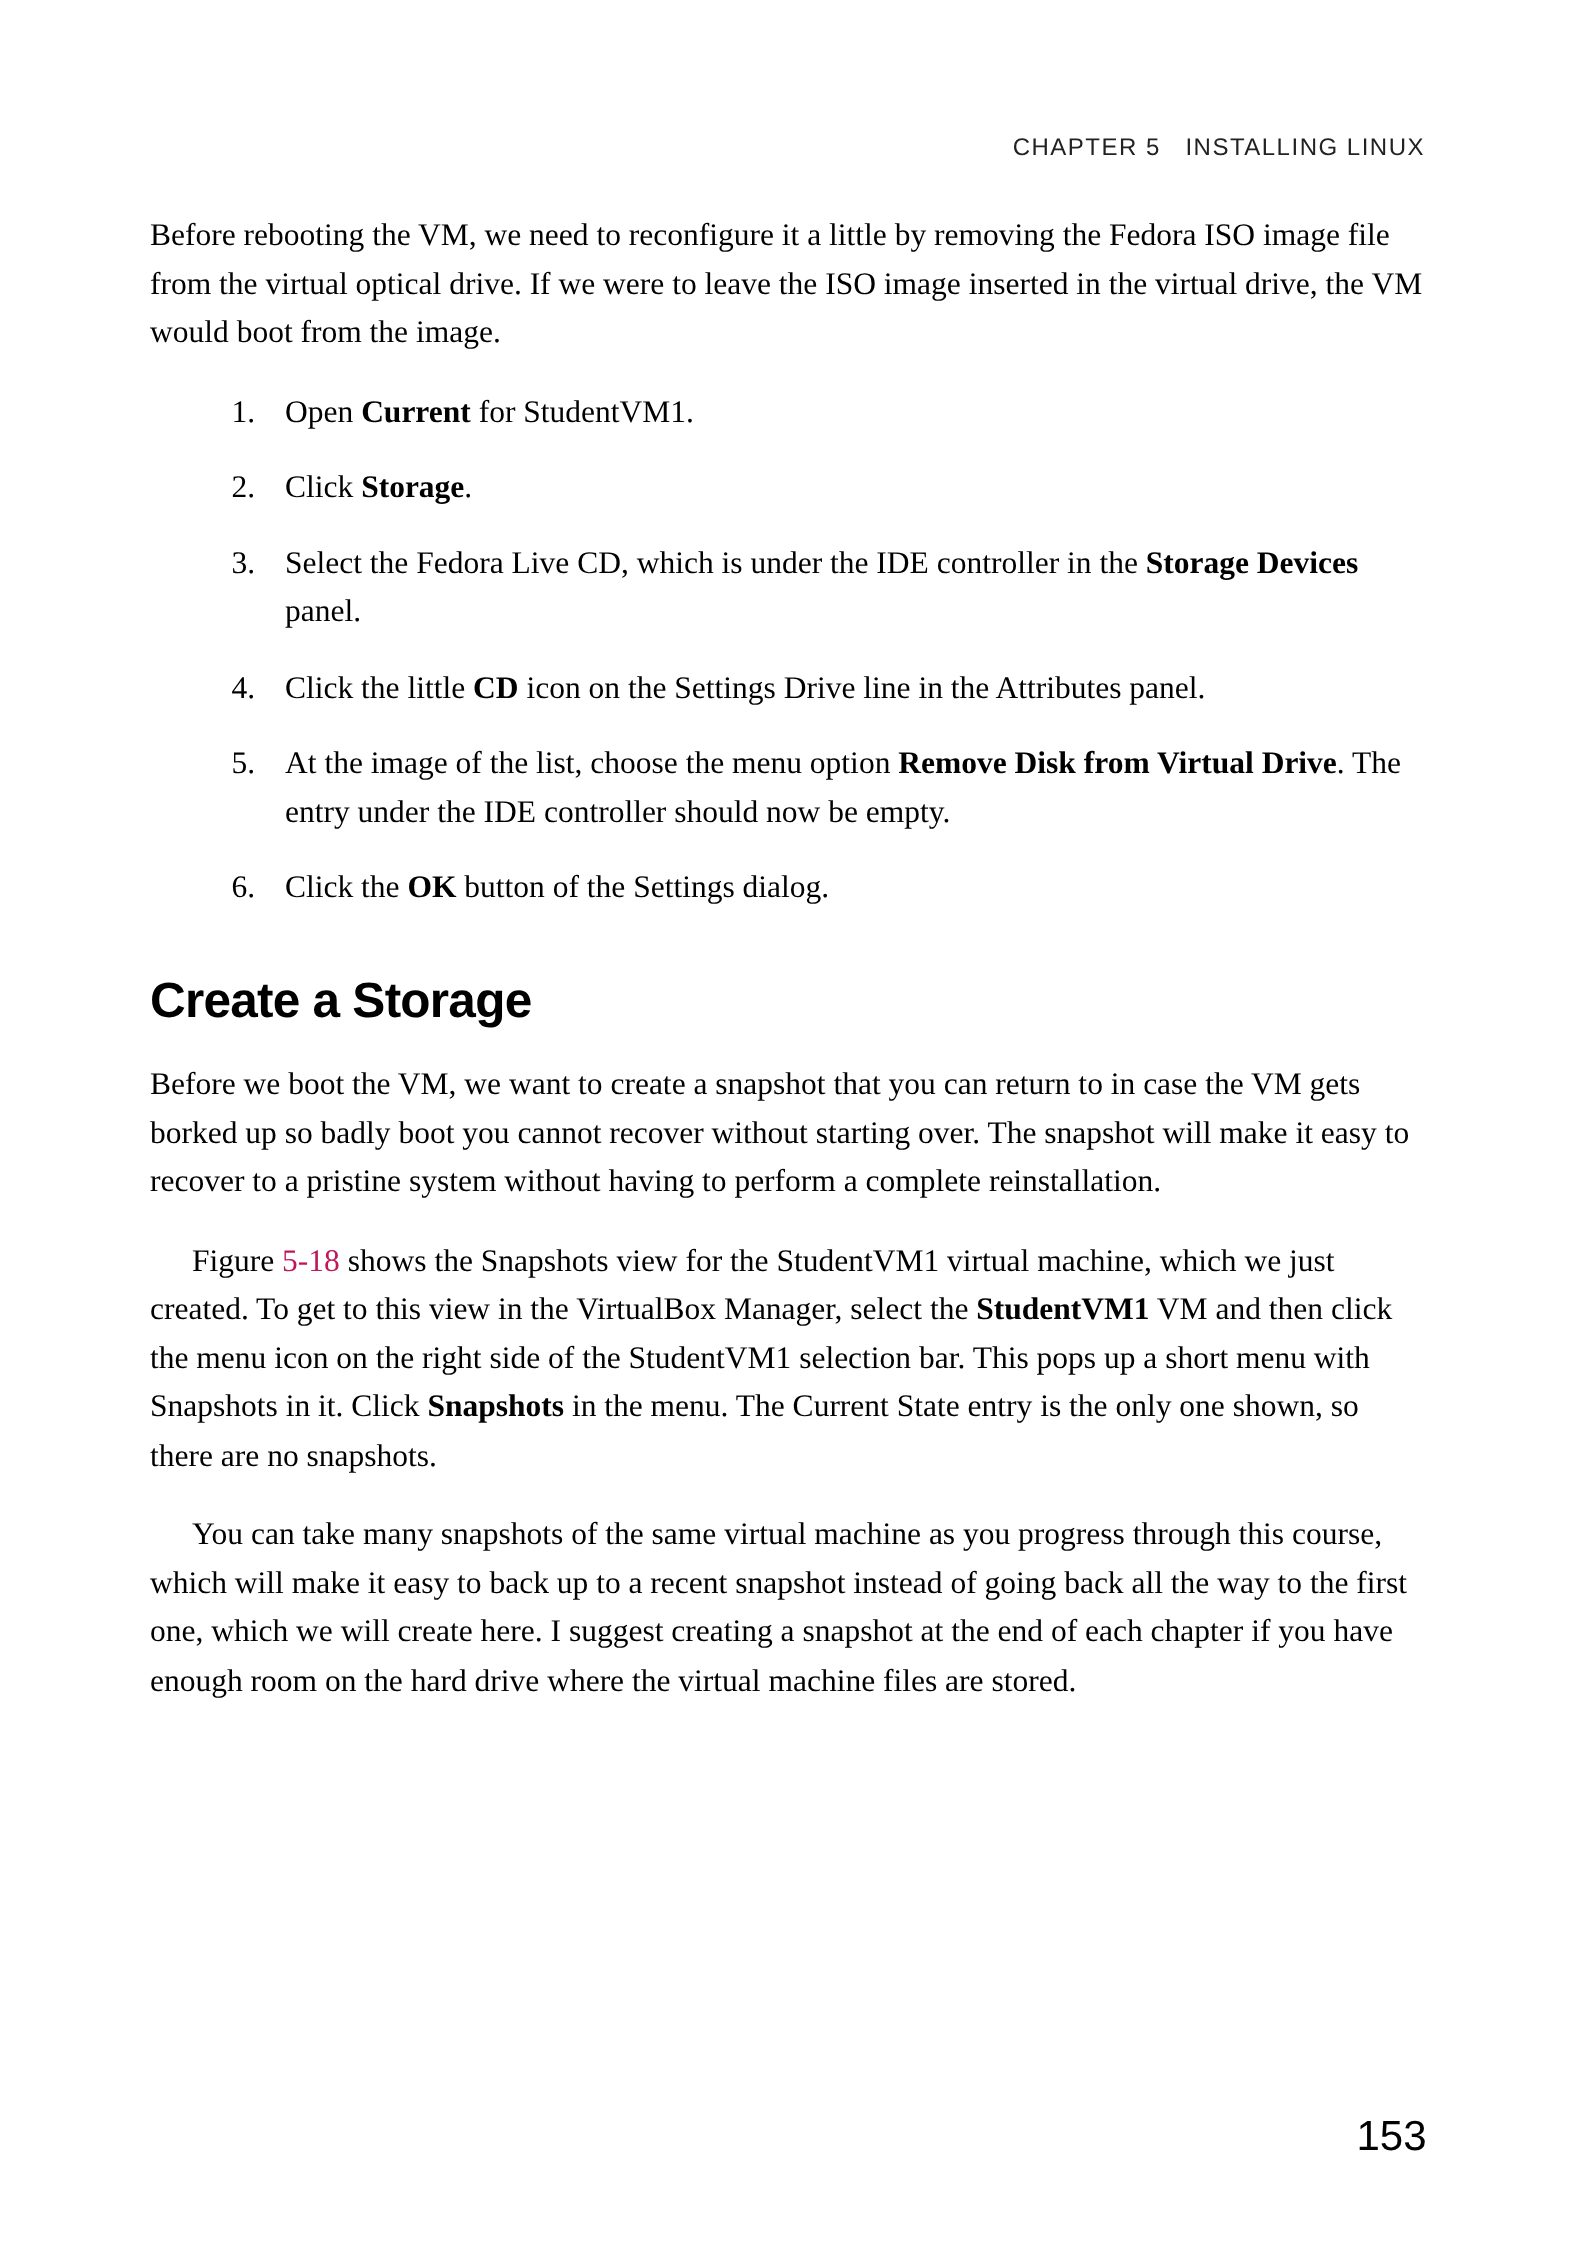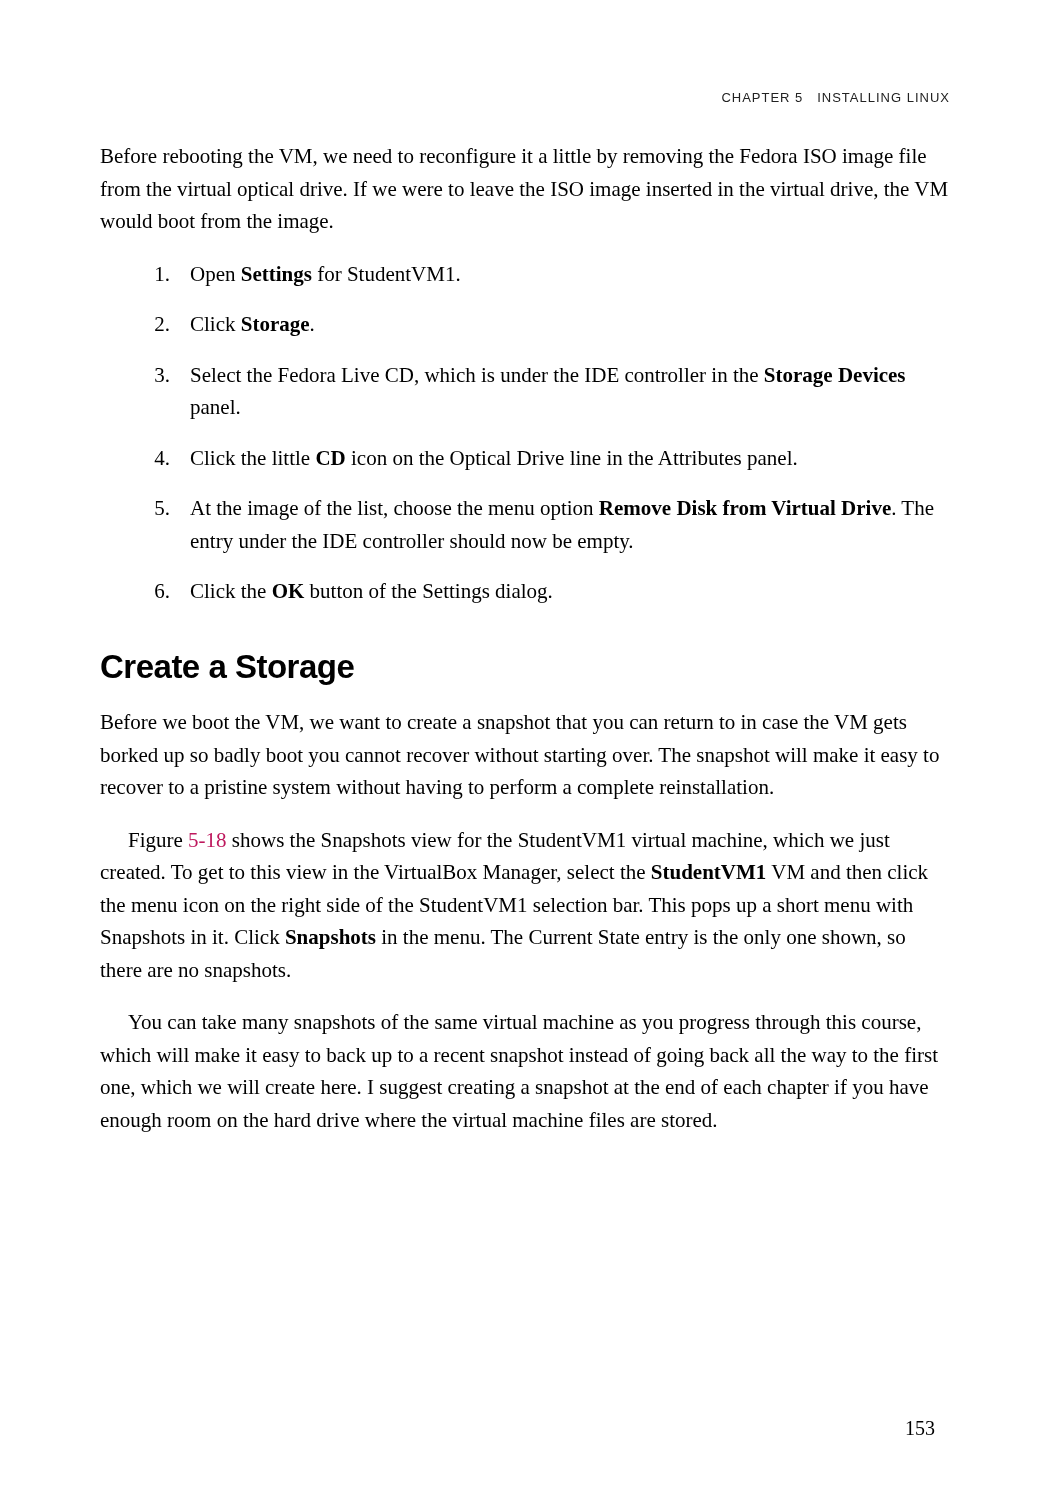--- a/index.html
+++ b/index.html
@@ -10,21 +10,21 @@
       font-family: Georgia, 'Times New Roman', serif;
       color: #000;
       padding: 90px 100px 60px 100px;
       position: relative;
     }
     .running-header {
       position: absolute;
       top: 90px;
       right: 100px;
       font-family: Arial, Helvetica, sans-serif;
-      font-size: 13px;
+      font-size: 16px;
       letter-spacing: 1px;
       color: #222;
     }
     .content {
       margin-top: 50px;
     }
     h2 {
       font-family: 'Arial Black', Arial, Helvetica, sans-serif;
       font-weight: 900;
       font-size: 33px;
@@ -55,43 +55,43 @@
       position: absolute;
       left: 40px;
       width: 30px;
       text-align: right;
     }
     .bold { font-weight: bold; }
     .figref { color: #be185d; }
     .page-num {
       position: absolute;
       bottom: 60px;
-      right: 115px;
-      font-size: 20px;
-      font-family: Liberation Serif, serif;
+      right: 99px;
+      font-size: 28px;
+      font-family: Liberation Sans, sans-serif;
     }
     .section-gap { margin-top: 40px; }
   </style>
 </head>
 <body>
 
 <div class="running-header">
   <span>CHAPTER 5</span>&nbsp;&nbsp;&nbsp;<span>INSTALLING LINUX</span>
 </div>
 
 <div class="content">
 
 
   <p class="body">Before rebooting the VM, we need to reconfigure it a little by removing the Fedora ISO image file from the virtual optical drive. If we were to leave the ISO image inserted in the virtual drive, the VM would boot from the image.</p>
 
   <ol>
-    <li><span class="num">1.</span><span>Open </span><span class="bold">Settings</span><span> for StudentVM1.</span></li>
+    <li><span class="num">1.</span><span>Open </span><span class="bold">Current</span><span> for StudentVM1.</span></li>
     <li><span class="num">2.</span><span>Click </span><span class="bold">Storage</span><span>.</span></li>
     <li><span class="num">3.</span><span>Select the Fedora Live CD, which is under the IDE controller in the </span><span class="bold">Storage Devices</span><span> panel.</span></li>
-    <li><span class="num">4.</span><span>Click the little </span><span class="bold">CD</span><span> icon on the Optical Drive line in the Attributes panel.</span></li>
+    <li><span class="num">4.</span><span>Click the little </span><span class="bold">CD</span><span> icon on the Settings Drive line in the Attributes panel.</span></li>
     <li><span class="num">5.</span><span>At the image of the list, choose the menu option </span><span class="bold">Remove Disk from Virtual Drive</span><span>. The entry under the IDE controller should now be empty.</span></li>
     <li><span class="num">6.</span><span>Click the </span><span class="bold">OK</span><span> button of the Settings dialog.</span></li>
   </ol>
 
 
   <h2 class="section-gap">Create a Storage</h2>
 
   <p class="body">Before we boot the VM, we want to create a snapshot that you can return to in case the VM gets borked up so badly boot you cannot recover without starting over. The snapshot will make it easy to recover to a pristine system without having to perform a complete reinstallation.</p>
 
   <p class="body indent"><span>Figure </span><span class="figref">5-18</span><span> shows the Snapshots view for the StudentVM1 virtual machine, which we just created. To get to this view in the VirtualBox Manager, select the </span><span class="bold">StudentVM1</span><span> VM and then click the menu icon on the right side of the StudentVM1 selection bar. This pops up a short menu with Snapshots in it. Click </span><span class="bold">Snapshots</span><span> in the menu. The Current State entry is the only one shown, so there are no snapshots.</span></p>

